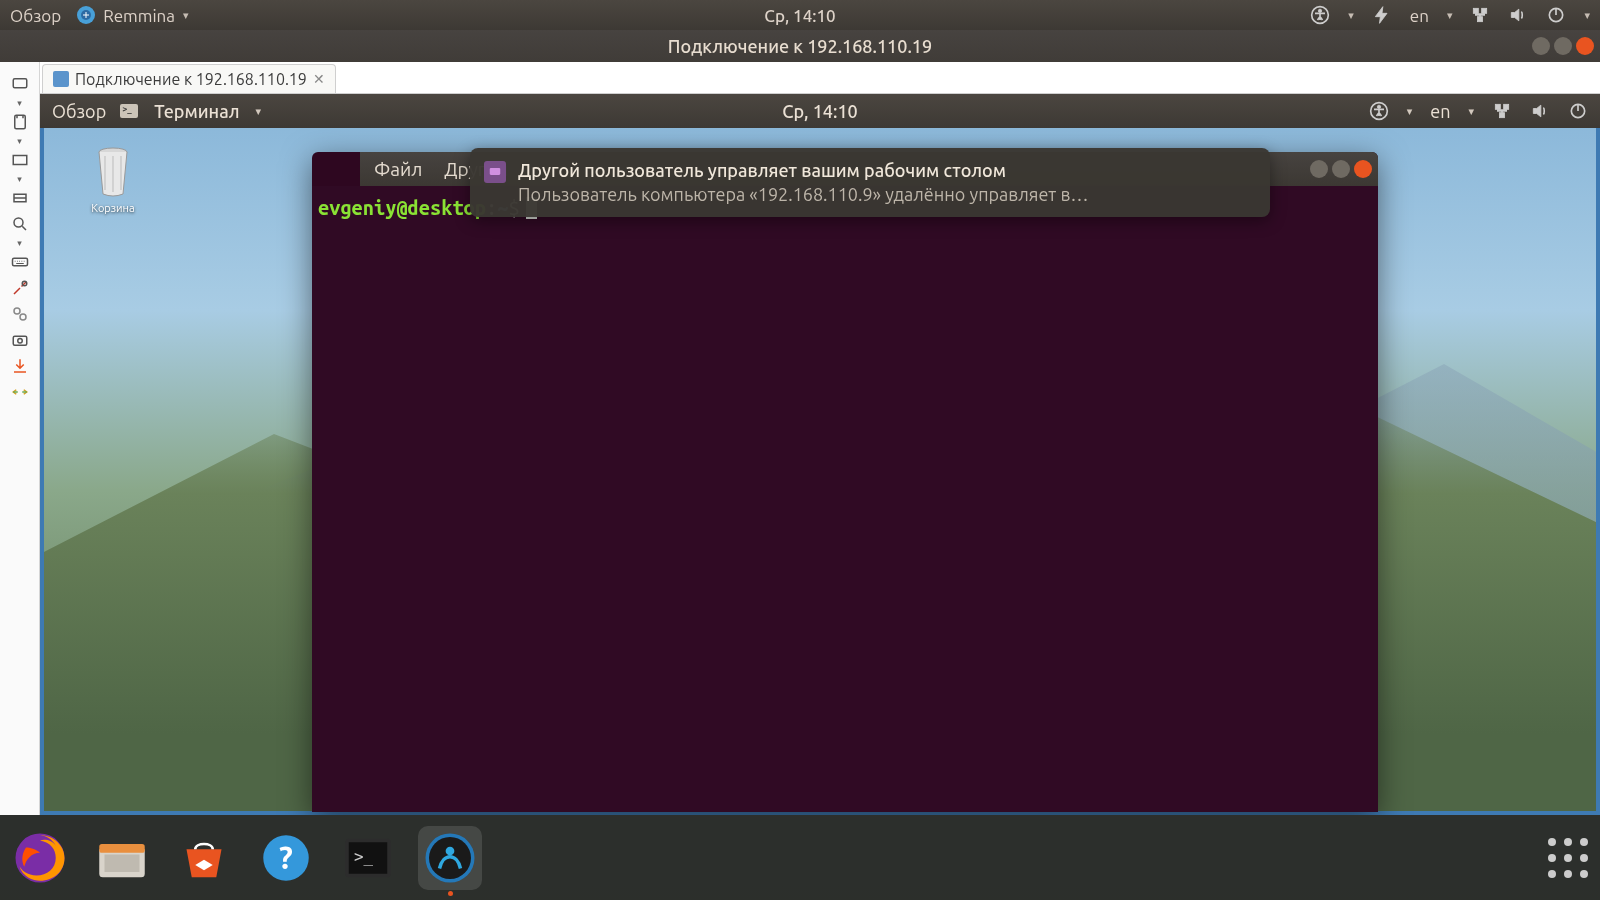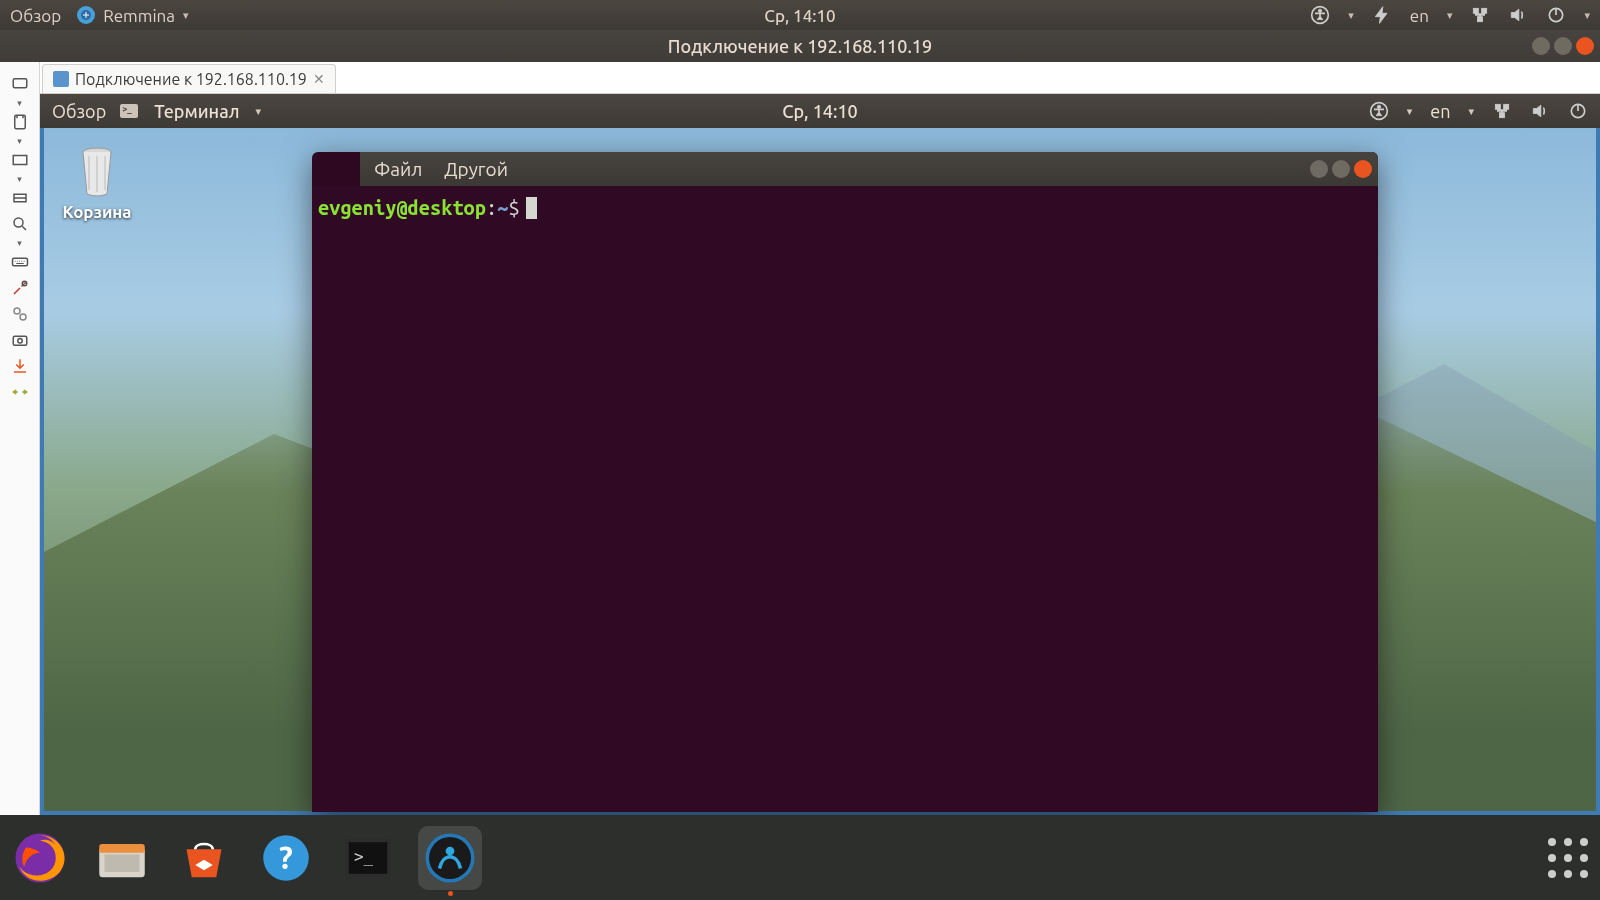--- a/index.html
+++ b/index.html
@@ -100,21 +100,21 @@
 .term-label{display:flex;align-items:center;gap:16px;font-weight:500;}
 .term-label-icon{width:18px;height:14px;background:#ccc4b8;border-radius:2px;display:inline-block;position:relative;}
 .term-label-icon::after{content:">_";position:absolute;font-size:9px;color:#333;left:2px;top:0;}
 
 
 .mtn{position:absolute;left:0;right:0;}
 .mtn1{top:280px;height:600px;background:linear-gradient(180deg,rgba(80,100,70,.0),#6a825a 20%,#4f6646 60%);clip-path:polygon(0 30%,15% 10%,30% 25%,45% 5%,60% 20%,80% 0%,100% 25%,100% 100%,0 100%);}
 .mtn2{top:180px;height:600px;background:linear-gradient(#8ea8bc,#6e8596);opacity:.5;clip-path:polygon(0 50%,20% 30%,40% 40%,55% 20%,75% 35%,90% 15%,100% 30%,100% 100%,0 100%);}
 
 
-.desk-item{position:absolute;top:50px;left:14px;width:86px;text-align:center;color:#fff;text-shadow:0 1px 3px rgba(0,0,0,.8);font-size:17px;z-index:55;font-weight:bold;}
+.desk-item{position:absolute;top:50px;left:30px;width:86px;text-align:center;color:#fff;text-shadow:0 1px 3px rgba(0,0,0,.8);font-size:11px;z-index:55;}
 .desk-item .trash{width:48px;height:54px;margin:0 auto 4px;}
 .desk-item .trash svg{width:100%;height:100%;}
 
 
 .term-window{
   position:absolute; top:58px; left:272px; width:1066px; height:660px;
   background:#2e0720; z-index:57;
   border-radius:6px 6px 0 0; overflow:hidden;
   box-shadow:0 8px 30px rgba(0,0,0,.5);
   padding-left:48px;
@@ -370,20 +370,31 @@
     </div>
     <div class="menubar">
       <span>Файл</span>
       <span>Другой</span>
     </div>
     <div class="term-body">
       <span class="user">evgeniy@desktop</span><span class="dollar">:</span><span class="path">~</span><span class="dollar">$</span><span class="term-cursor"></span>
     </div>
   </div>
 
+  <div class="notif">
+    <div class="notif-icon">
+      <svg viewBox="0 0 24 24">
+          <rect x="3" y="5" width="18" height="12" rx="2" fill="#d090e0"></rect>
+        </svg>
+    </div>
+    <div class="notif-text">
+      <div class="notif-title">Другой пользователь управляет вашим рабочим столом</div>
+      <div class="notif-body">Пользователь компьютера «192.168.110.9» удалённо управляет в…</div>
+    </div>
+  </div>
 
   <div class="remote-border"></div>
 </div>
 
 <div class="dock">
   <div class="dock-item">
     <svg width="56" height="56" viewBox="0 0 64 64">
         <circle cx="32" cy="32" r="28" fill="#7a2da6"></circle>
         <path d="M32 6c16 0 28 12 28 26 0 15-12 26-28 26-8 0-20-4-24-18 2 6 10 12 20 12 12 0 22-8 22-20 0-10-6-18-18-20 6-2 14 0 18 6-4-8-12-12-18-12z" fill="#ff9500"></path>
         <path d="M16 20c-4 6-6 14-2 22 2-8 8-16 18-16-4-4-12-6-16-6z" fill="#ff4f00"></path>

